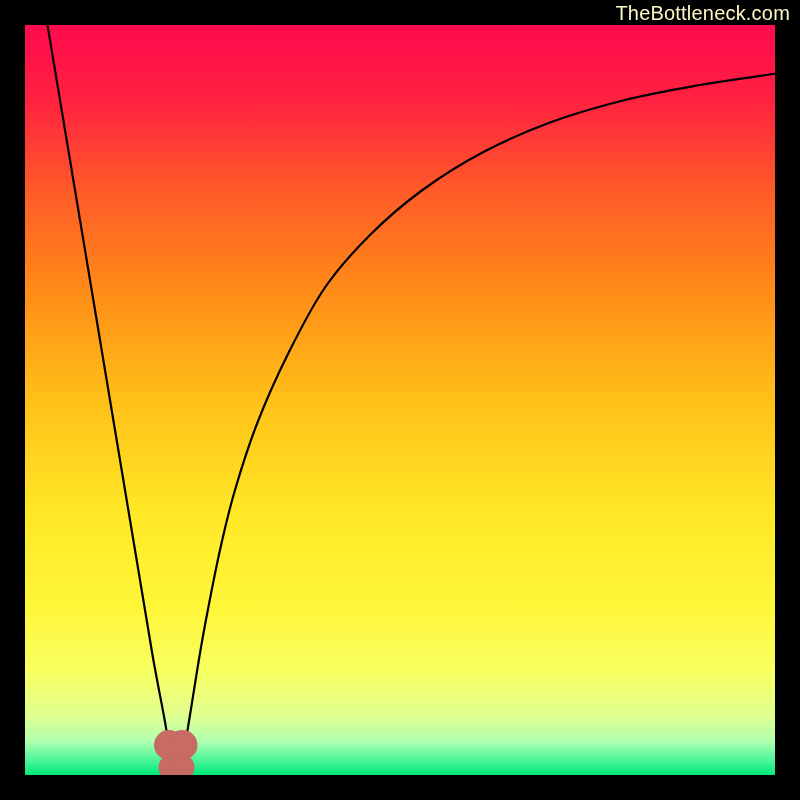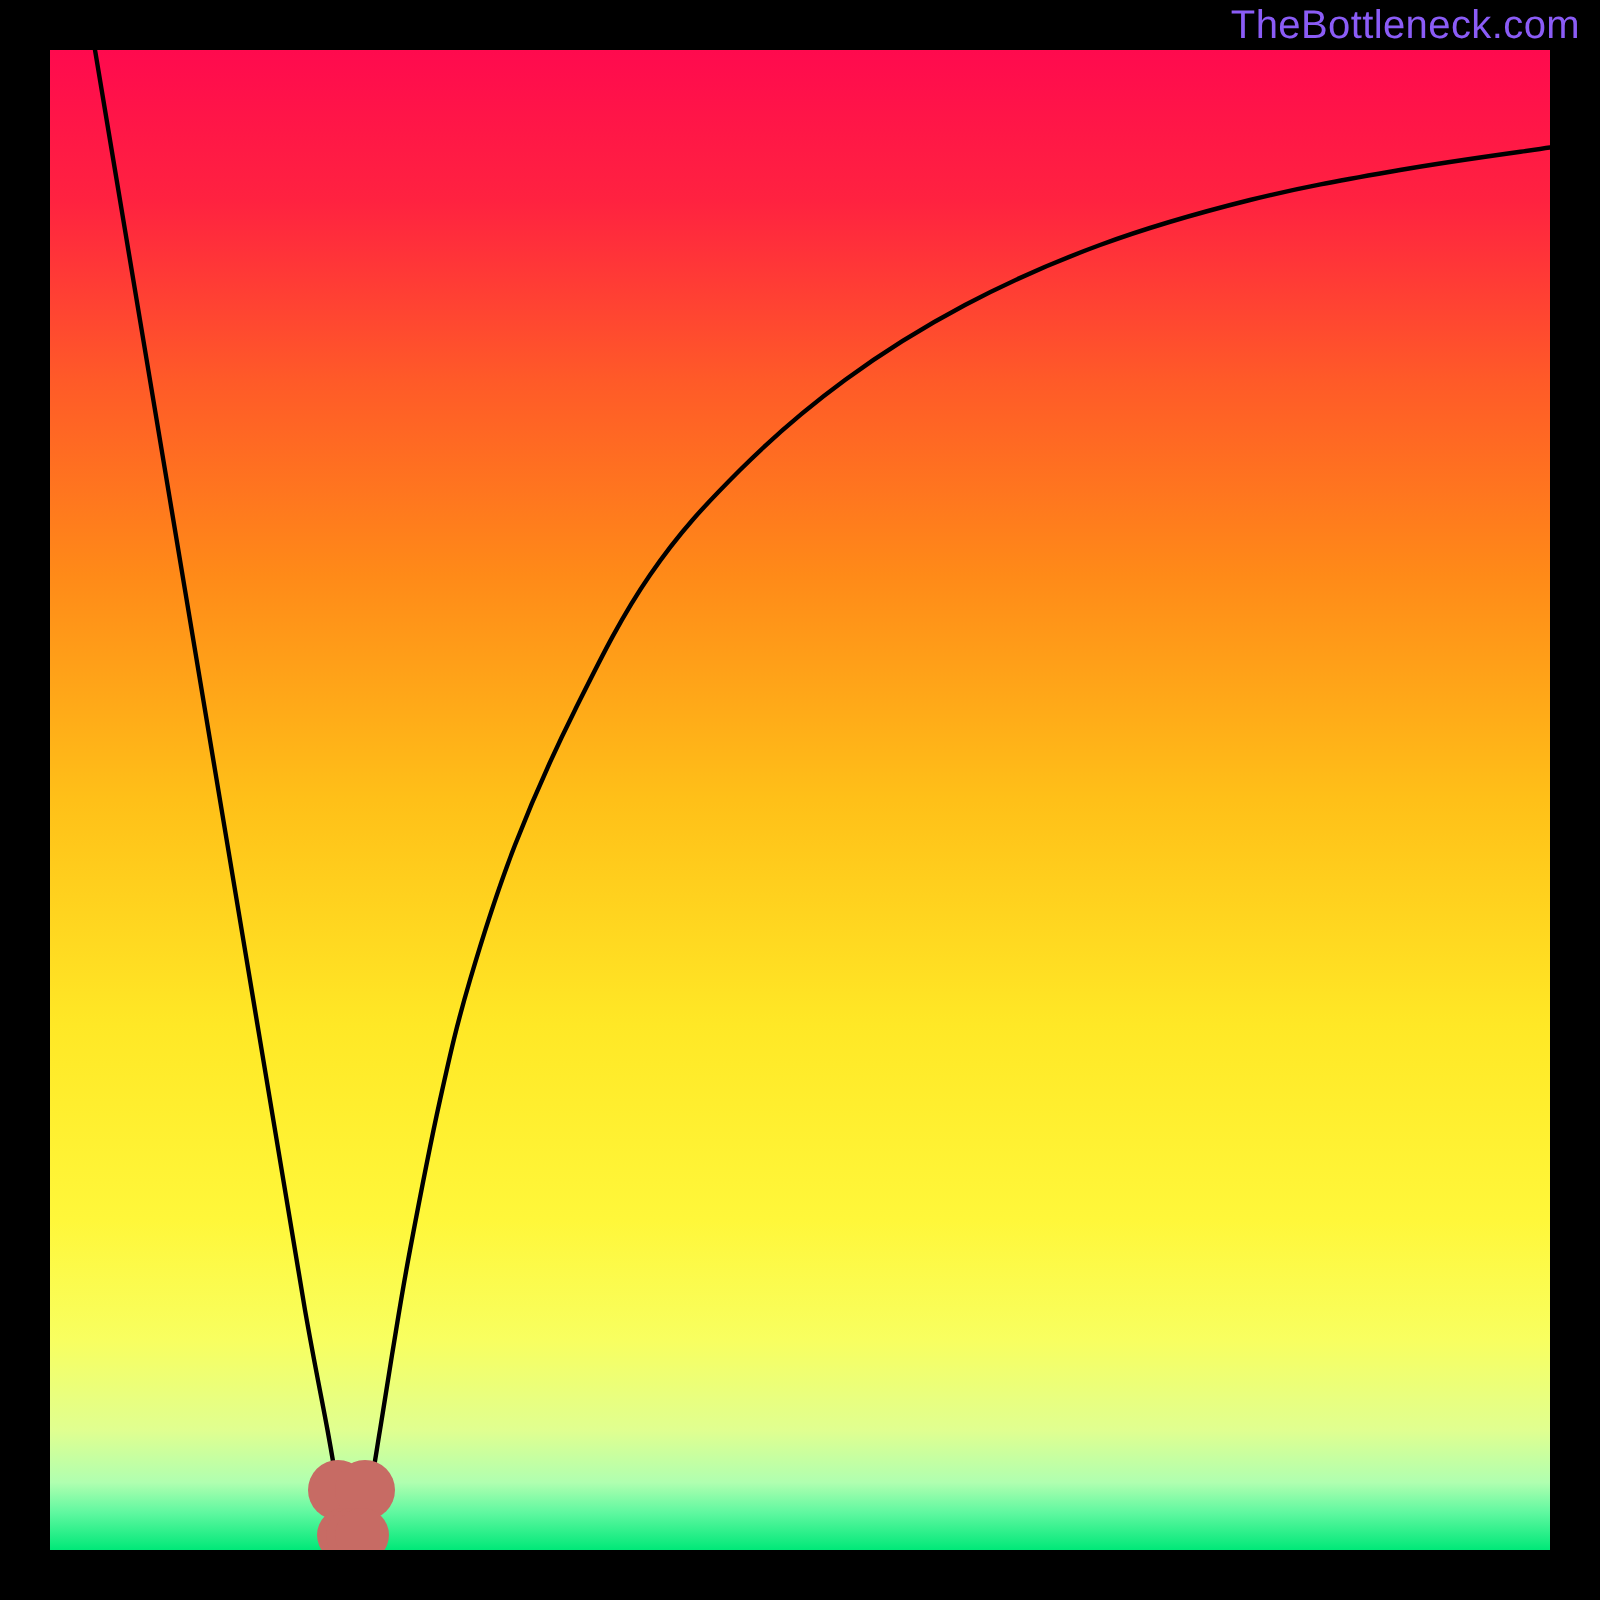--- a/index.html
+++ b/index.html
@@ -22,21 +22,21 @@
     top: 25px;
     left: 25px;
     width: 750px;
     height: 750px;
     overflow: hidden;
   }
   .watermark {
     position: absolute;
     top: 2px;
     right: 10px;
-    color: #8b5cf6;
+    color: #fef9c3;
     font-size: 20px;
     font-weight: normal;
     letter-spacing: 0.2px;
   }
   svg.overlay {
     position: absolute;
     top: 0; left: 0;
     width: 100%;
     height: 100%;
   }

